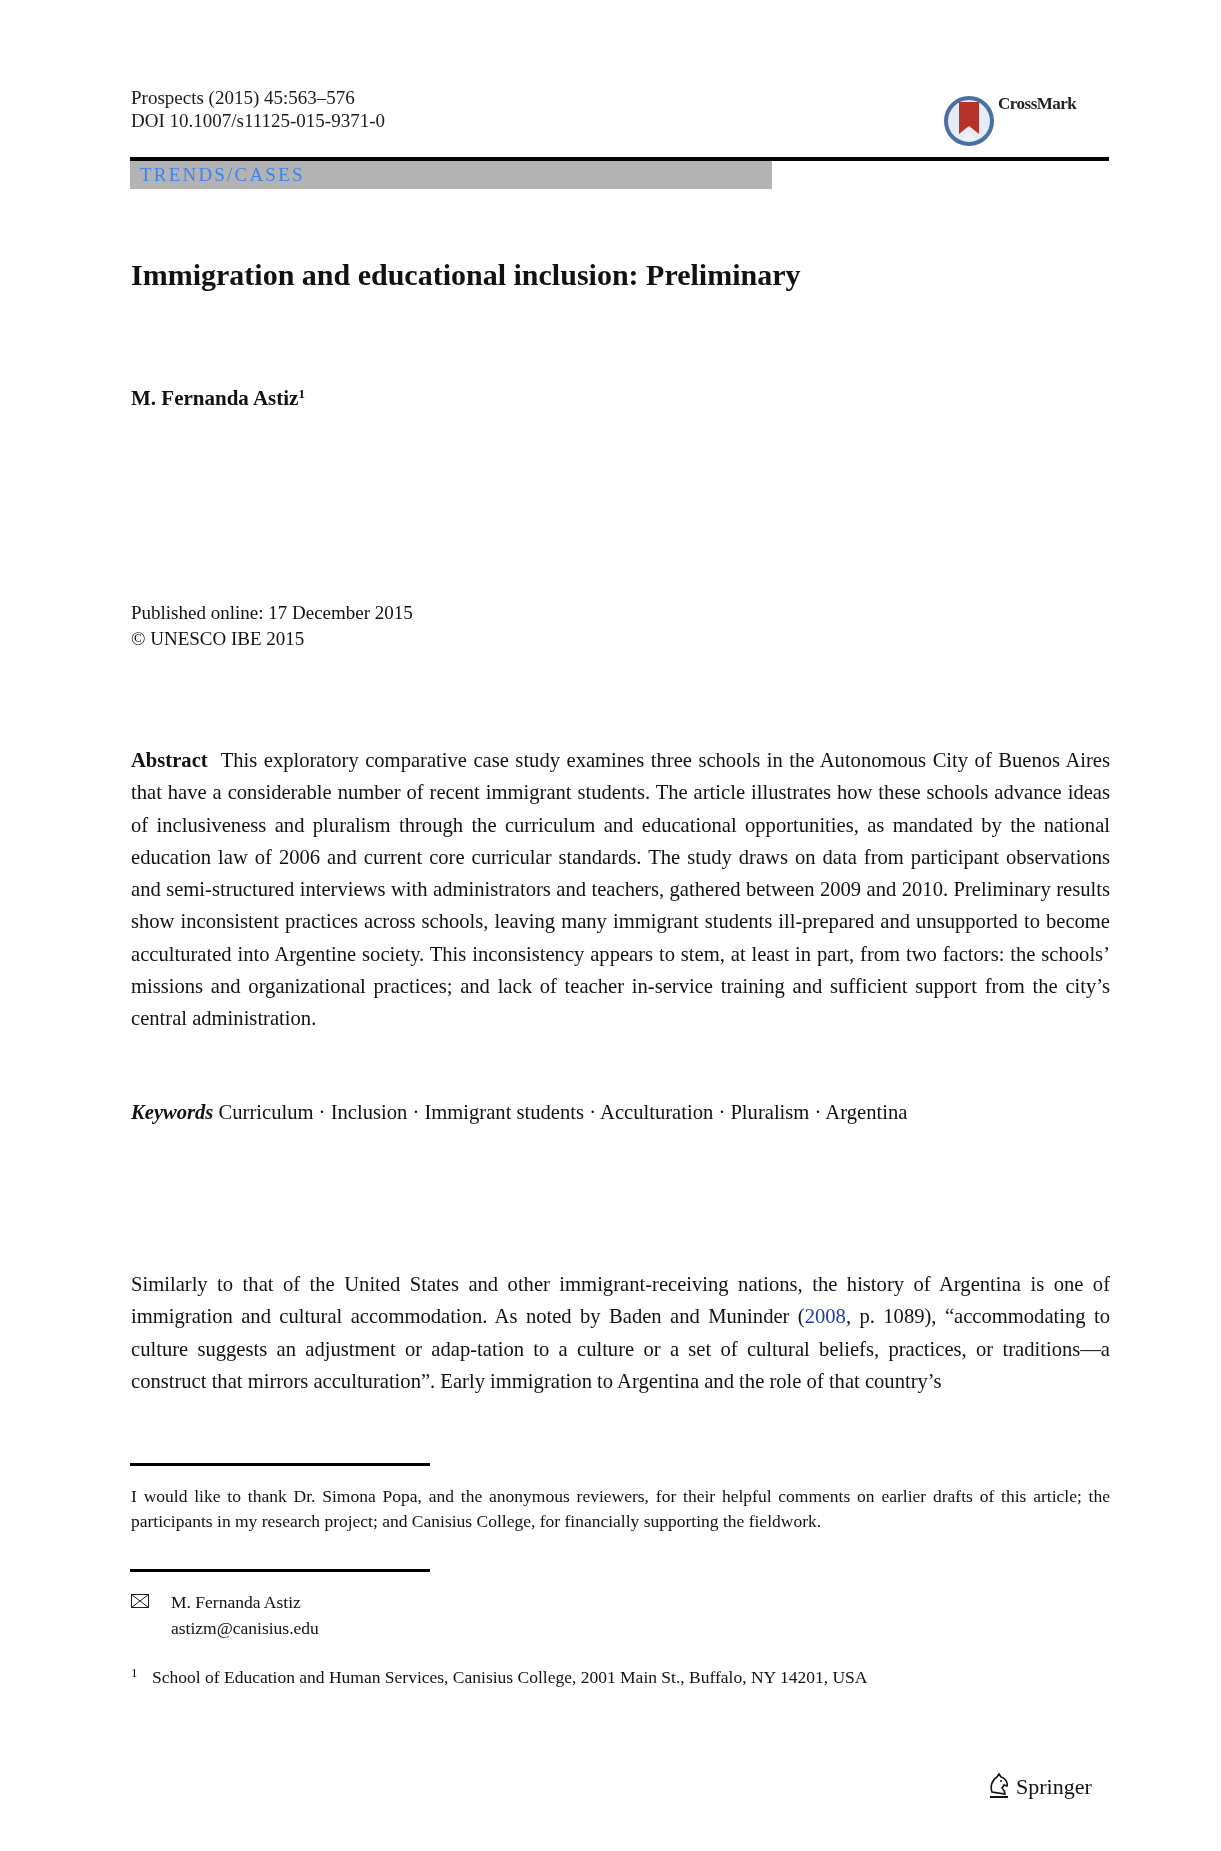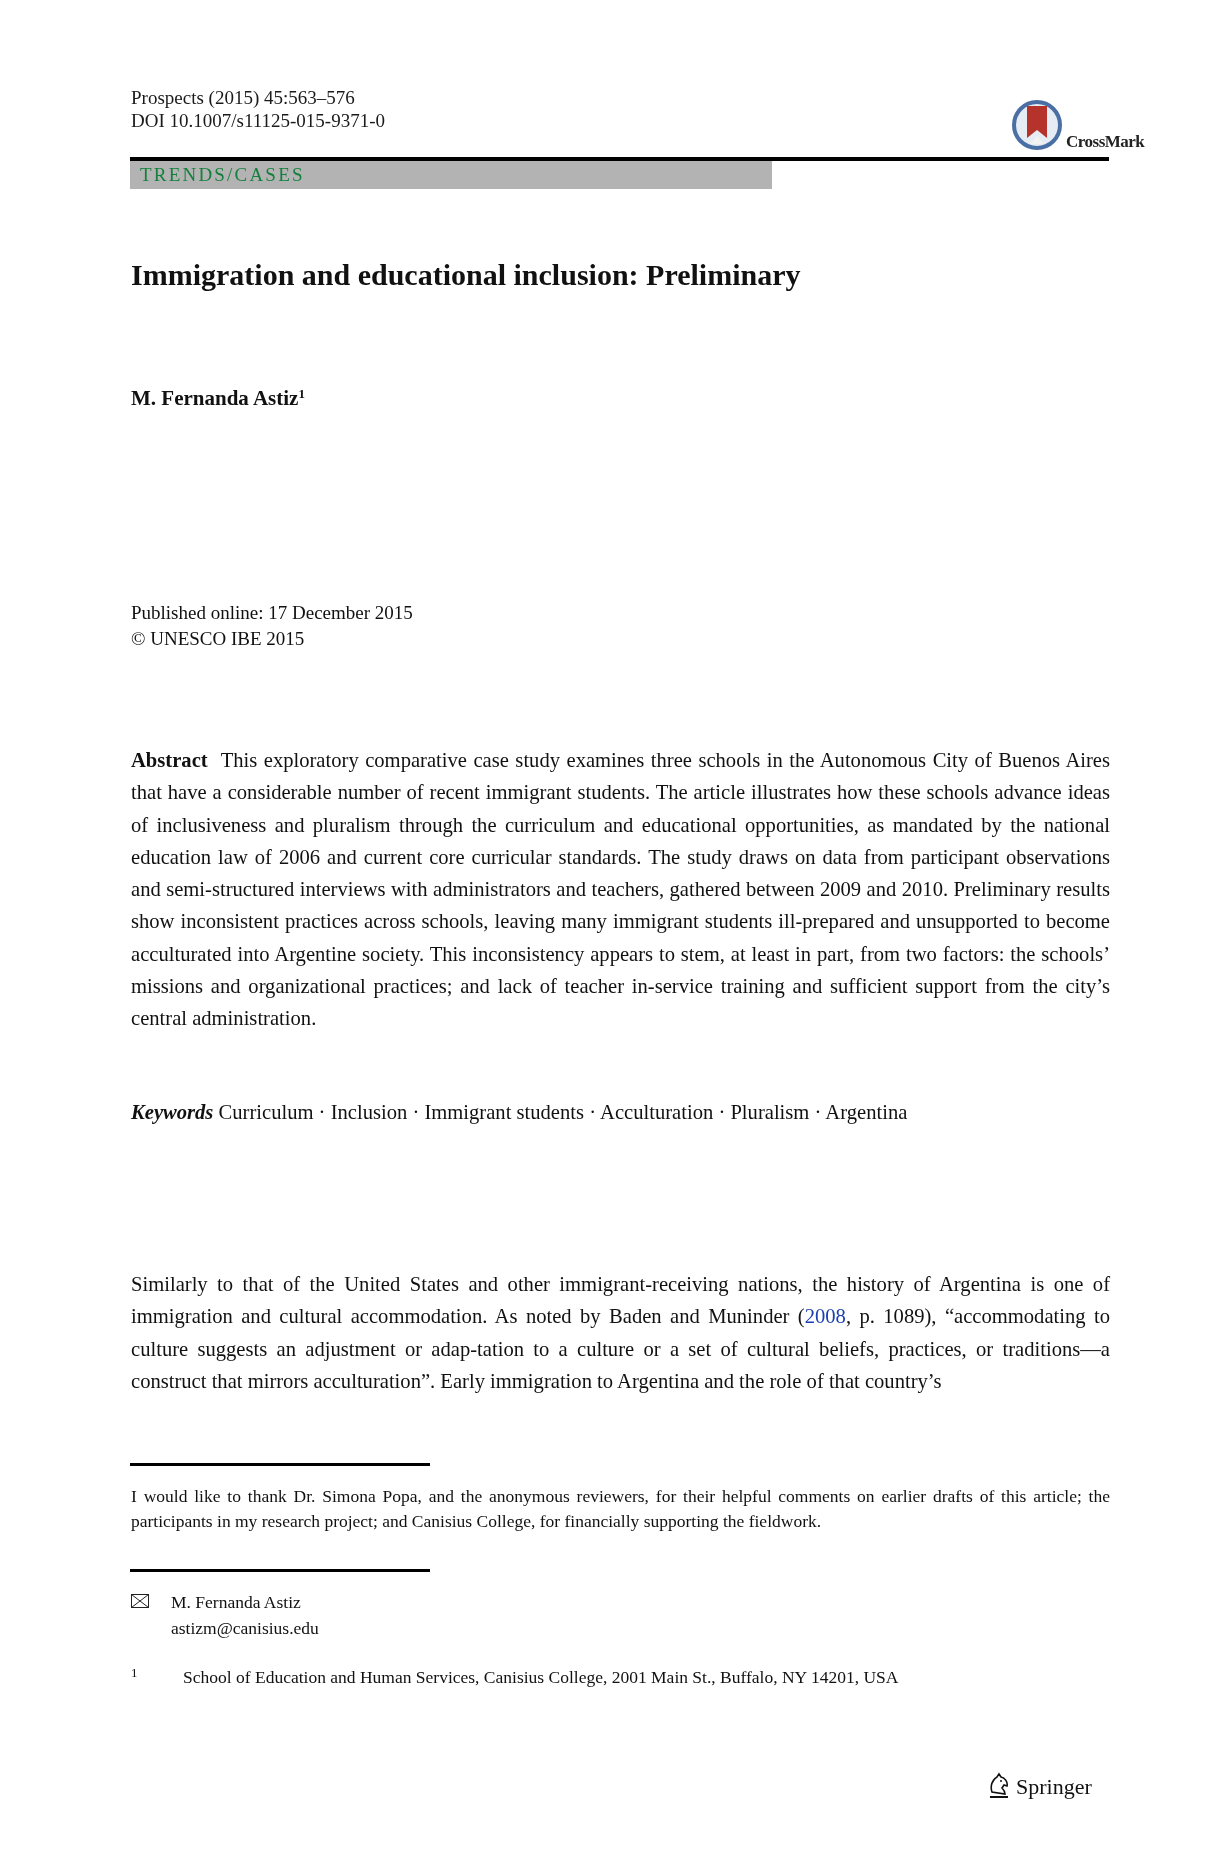--- a/index.html
+++ b/index.html
@@ -2,41 +2,41 @@
 <html><head>
 <meta charset="utf-8">
 <style>
   html, body { margin: 0; padding: 0; background: #ffffff; }
   body {
     width: 1221px; height: 1851px; position: relative; overflow: hidden;
     font-family: "Liberation Serif", "DejaVu Serif", serif; color: #111;
   }
   .abs { position: absolute; }
   .hdr { left: 131px; font-size: 19px; line-height: 24px; color: #1a1a1a; }
-  .crossmark { left: 1012px; top: 94px; width: 136px; height: 58px; display: flex; align-items: flex-end; }
+  .crossmark { left: 944px; top: 94px; width: 136px; height: 58px; display: flex; align-items: flex-start; }
   .crossmark-text { font-weight: bold; font-size: 17px; letter-spacing: -0.5px; margin-left: 4px; color: #222; }
   .rule-top { left: 130px; top: 157px; width: 979px; height: 4px; background: #000; }
   .band { left: 130px; top: 161px; width: 642px; height: 28px; background: #b3b3b3; }
-  .band-text { left: 140px; top: 163px; font-size: 19px; letter-spacing: 2.2px; color: #15803d; line-height: 24px; }
+  .band-text { left: 140px; top: 163px; font-size: 19px; letter-spacing: 2.2px; color: #3b82f6; line-height: 24px; }
   .title { left: 131px; top: 255px; width: 979px; font-size: 30px; line-height: 40px; font-weight: bold; color: #111; }
   .author { left: 131px; top: 385px; font-size: 21px; font-weight: bold; line-height: 26px; }
   .author sup { font-size: 13px; vertical-align: top; position: relative; top: -4px; }
   .pub { left: 131px; top: 600px; font-size: 19px; line-height: 26px; }
   .para { left: 131px; width: 979px; font-size: 20.6px; line-height: 32.3px; text-align: justify; color: #111; }
   .para b { font-weight: bold; }
   .kw-label { font-weight: bold; margin-right: 0; font-style: italic; }
   .link { color: #1a3fb0; }
   .fn-rule { left: 130px; width: 300px; height: 3px; background: #000; }
   .fn { left: 131px; width: 979px; font-size: 17.5px; line-height: 24.5px; text-align: justify; }
   .contact { left: 131px; font-size: 17.5px; line-height: 26px; }
   .mail-icon { position: absolute; left: 0; top: 5px; width: 18px; height: 14px; }
   .contact-lines { margin-left: 40px; }
   .affil { left: 131px; width: 979px; font-size: 17.5px; line-height: 26px; }
   .affil-num { position: absolute; left: 0; top: -4px; font-size: 13px; }
-  .affil-text { margin-left: 52px; }
+  .affil-text { margin-left: 21px; }
   .springer { left: 986px; top: 1772px; display: flex; align-items: center; }
   .springer-text { font-size: 22px; margin-left: 4px; color: #111; }
 </style>
 </head>
 <body>
 
 <div class="abs hdr" style="top:86px;">Prospects (2015) 45:563–576</div>
 <div class="abs hdr" style="top:109px;">DOI 10.1007/s11125-015-9371-0</div>
 
 <div class="abs crossmark">

